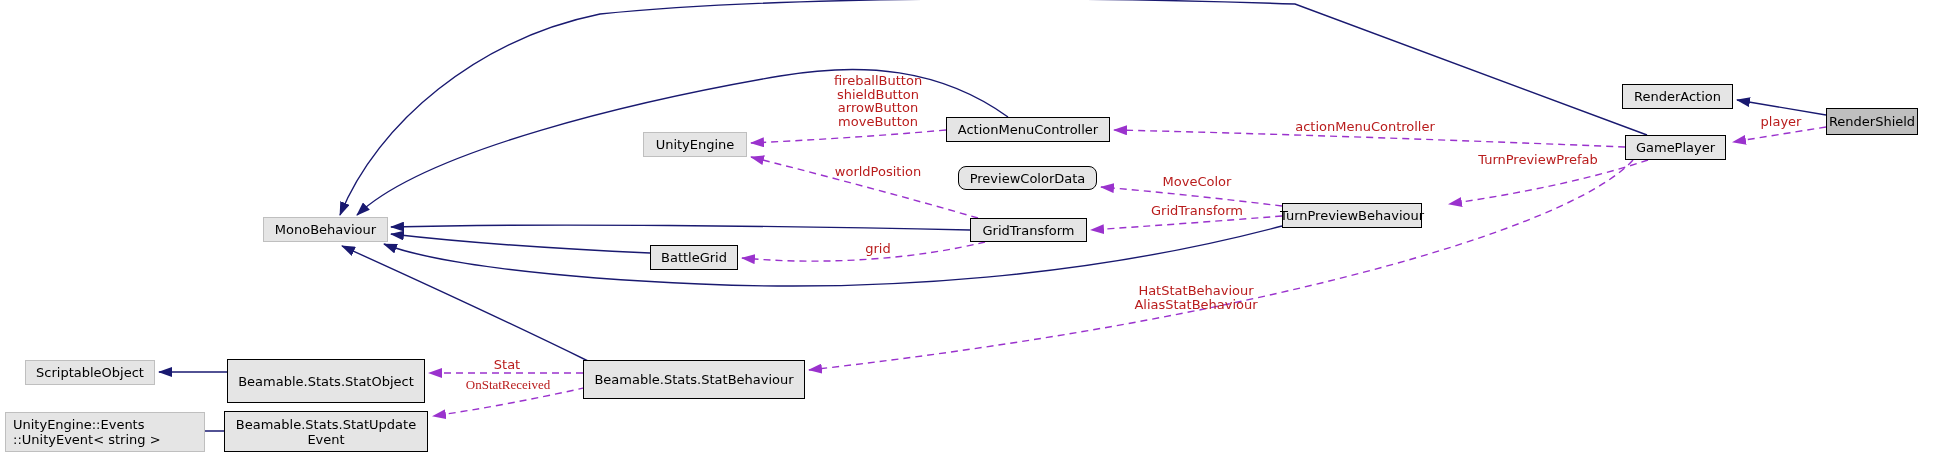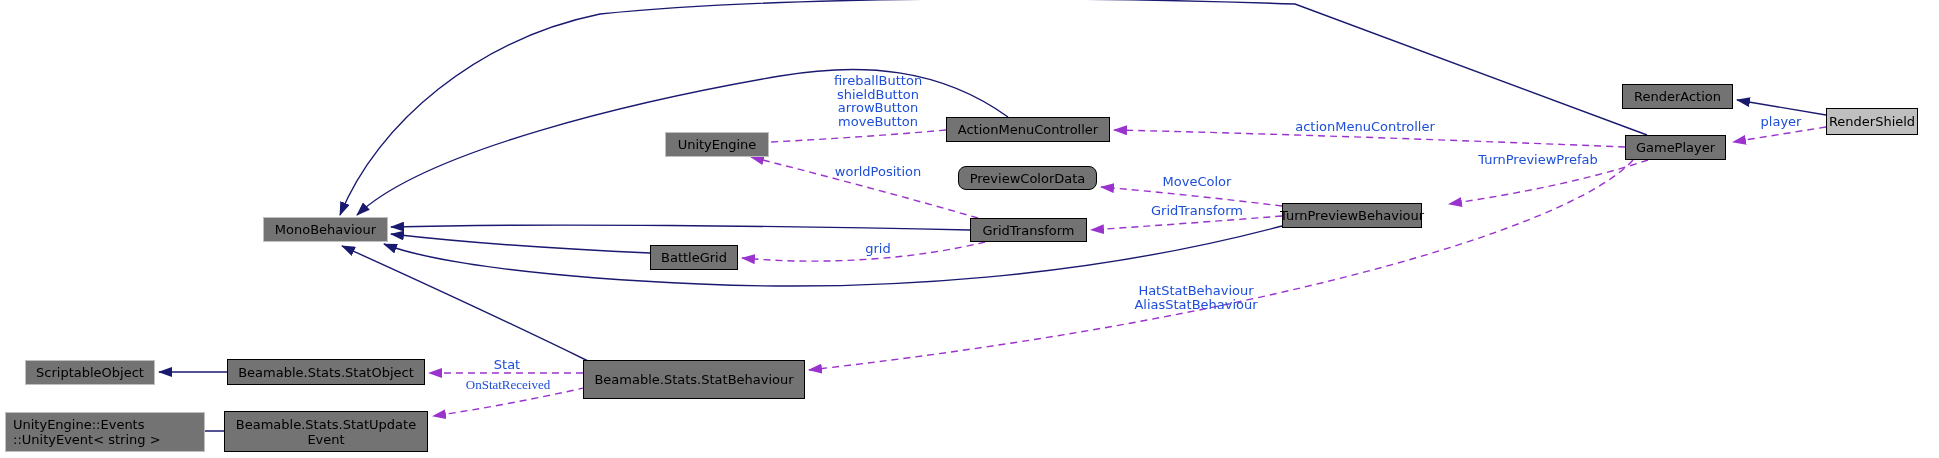--- a/index.html
+++ b/index.html
@@ -8,41 +8,41 @@
     overflow:hidden;
     font-family:"DejaVu Sans", sans-serif;
   }
   #edge-layer { position:absolute; left:0; top:0; }
   .edge { fill:none; }
   .edge.inherit { stroke-width:1.4; }
   .edge.use { stroke-width:1.4; stroke-dasharray:7,5; }
   .node {
     position:absolute;
     box-sizing:border-box;
-    background:#737373;
+    background:#e5e5e5;
     display:flex;
     flex-direction:column;
     justify-content:center;
     align-items:center;
     font-size:13px;
     line-height:15px;
     color:#000000;
     white-space:nowrap;
     z-index:2;
   }
   .node.normal   { border:1.5px solid #000000; }
   .node.selected { border:1.5px solid #000000; background:#bfbfbf; }
   .node.external { border:1.2px solid #bfbfbf; }
   .node.align-left { align-items:flex-start; padding-left:7px; }
   .edge-label {
     position:absolute;
     transform:translateX(-50%);
     font-size:13px;
     line-height:13.5px;
-    color:#1d4ed8;
+    color:#b91c1c;
     text-align:center;
     white-space:nowrap;
     z-index:3;
   }
 </style>
 </head>
 <body>
 
 <div id="diagram" style="width: 1939px; height: 458px; background: rgb(255, 255, 255);">
   <svg id="edge-layer" xmlns="http://www.w3.org/2000/svg" width="1939" height="458" viewBox="0 0 1939 458">
@@ -71,21 +71,21 @@
       <path d="M985,242 C920,258 830,266 742,258" class="edge use" stroke="#9a32cd" marker-end="url(#arrow-use)"></path>
       <path d="M1648,160 C1585,181 1515,194 1449,204" class="edge use" stroke="#9a32cd" marker-end="url(#arrow-use)"></path>
       <path d="M1826,127 C1795,132 1763,137 1733,142" class="edge use" stroke="#9a32cd" marker-end="url(#arrow-use)"></path>
       <path d="M1633,160 C1570,230 1250,320 809,370" class="edge use" stroke="#9a32cd" marker-end="url(#arrow-use)"></path>
       <path d="M583,373 L429,373" class="edge use" stroke="#9a32cd" marker-end="url(#arrow-use)"></path>
       <path d="M597,385 C540,398 482,409 433,416" class="edge use" stroke="#9a32cd" marker-end="url(#arrow-use)"></path>
     </svg>
 <div class="node external" style="left: 263px; top: 217px; width: 125px; height: 25px;">
       <div>MonoBehaviour</div>
     </div>
-    <div class="node external" style="left: 643px; top: 132px; width: 104px; height: 25px; margin-left: 22px;">
+    <div class="node external" style="left: 643px; top: 132px; width: 104px; height: 25px;">
       <div>UnityEngine</div>
     </div>
     <div class="node normal" style="left: 946px; top: 117px; width: 164px; height: 25px;">
       <div>ActionMenuController</div>
     </div>
     <div class="node normal" style="left: 958px; top: 166px; width: 139px; height: 24px; border-radius: 8px;">
       <div>PreviewColorData</div>
     </div>
     <div class="node normal" style="left: 970px; top: 218px; width: 117px; height: 24px;">
       <div>GridTransform</div>
@@ -101,21 +101,21 @@
     </div>
     <div class="node normal" style="left: 1622px; top: 84px; width: 111px; height: 25px;">
       <div>RenderAction</div>
     </div>
     <div class="node selected" style="left: 1826px; top: 108px; width: 92px; height: 27px;">
       <div>RenderShield</div>
     </div>
     <div class="node external" style="left: 25px; top: 360px; width: 130px; height: 25px;">
       <div>ScriptableObject</div>
     </div>
-    <div class="node normal" style="left: 227px; top: 359px; width: 198px; height: 26px;">
+    <div class="node normal" style="left: 227px; top: 359px; width: 198px; height: 44px;">
       <div>Beamable.Stats.StatObject</div>
     </div>
     <div class="node normal" style="left: 583px; top: 360px; width: 222px; height: 39px;">
       <div>Beamable.Stats.StatBehaviour</div>
     </div>
     <div class="node external align-left" style="left: 5px; top: 412px; width: 200px; height: 40px;">
       <div>UnityEngine::Events</div>
       <div>::UnityEvent&lt; string &gt;</div>
     </div>
     <div class="node normal" style="left: 224px; top: 411px; width: 204px; height: 41px;">

